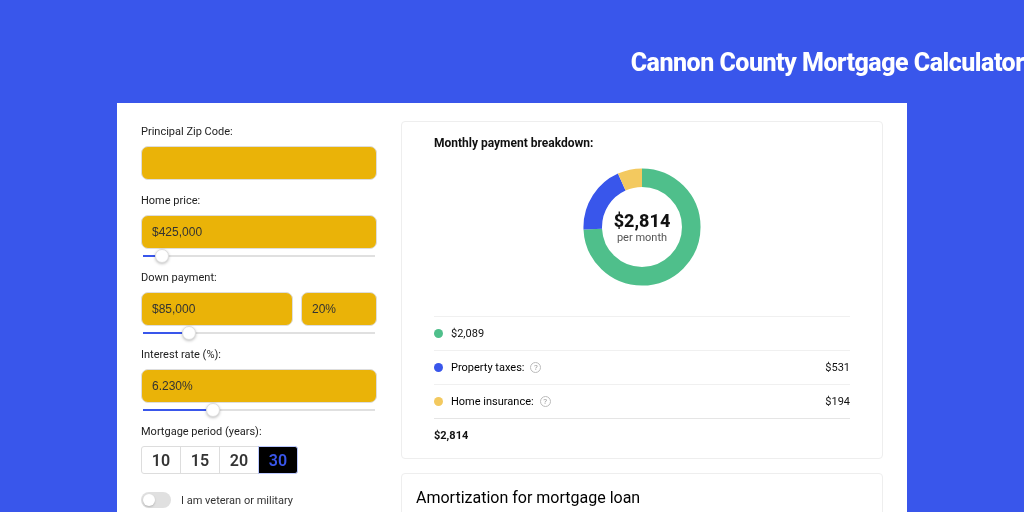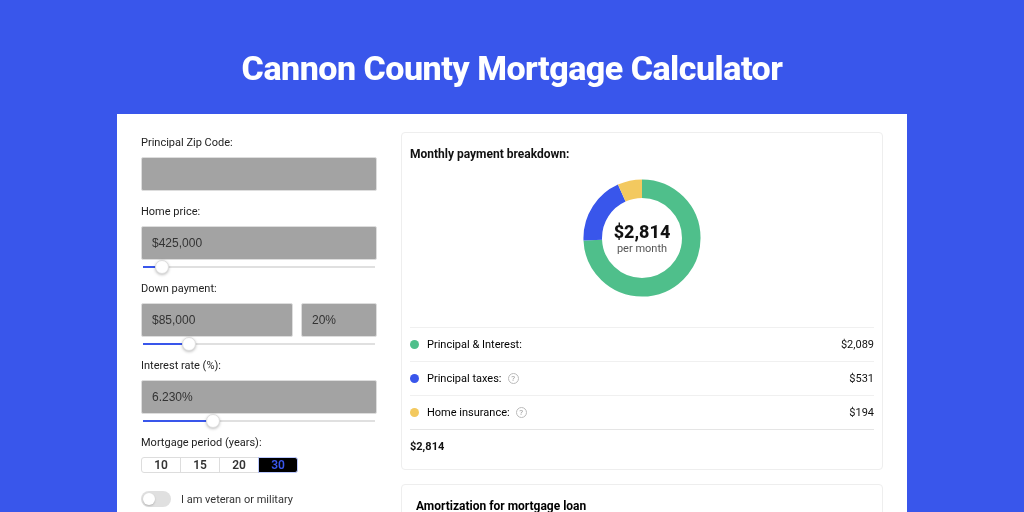--- a/index.html
+++ b/index.html
@@ -5,23 +5,23 @@
   * { box-sizing: border-box; margin: 0; padding: 0; }
   body {
     font-family: -apple-system, BlinkMacSystemFont, "Segoe UI", Roboto, Arial, sans-serif;
     background: #3956eb;
     width: 1024px;
     height: 512px;
     overflow: hidden;
   }
   .page-title {
     color: #fff;
-    font-size: 34px;
+    font-size: 25px;
     font-weight: 800;
-    text-align: center;
+    text-align: right;
     padding: 48px 0 26px;
     letter-spacing: -0.5px;
   }
   .card {
     width: 790px;
     margin: 0 auto;
     background: #fff;
     display: flex;
     padding: 18px 24px 0;
     min-height: 400px;
@@ -32,25 +32,25 @@
     font-size: 11px;
     color: #222;
     font-weight: 400;
     margin-bottom: 8px;
     margin-top: 4px;
   }
   .input {
     width: 100%;
     height: 34px;
     border: 1px solid #ddd;
-    border-radius: 2px;
+    border-radius: 7px;
     padding: 0 10px;
     font-size: 12px;
     color: #333;
-    background: #a3a3a3;
+    background: #eab308;
   }
   .input-row { display: flex; gap: 8px; }
   .input-row .input { flex: 1; }
   .input-row .input.small { flex: 0 0 76px; }
   .slider-track {
     position: relative;
     height: 14px;
     margin: 0 2px 8px;
   }
   .slider-line {
@@ -71,22 +71,22 @@
     top: 0;
     width: 14px; height: 14px;
     background: #fff;
     border-radius: 50%;
     box-shadow: 0 1px 3px rgba(0,0,0,0.25);
     border: 1px solid #ddd;
     transform: translateX(-50%);
   }
   .period-row { display: flex; gap: 0; margin-bottom: 14px; }
   .period-btn {
-    width: 40px; height: 16px;
-    font-size: 12px;
+    width: 40px; height: 28px;
+    font-size: 16px;
     font-weight: 600;
     color: #333;
     background: #fff;
     border: 1px solid #ddd;
     display: flex;
     align-items: center;
     justify-content: center;
     cursor: pointer;
     margin-right: -1px;
   }
@@ -144,25 +144,25 @@
     display: inline-flex;
     align-items: center; justify-content: center;
     font-size: 8px; color: #999;
   }
   .amort-box {
     border: 1px solid #eee;
     border-radius: 4px;
     padding: 14px;
     margin-top: 14px;
   }
-  .amort-title { font-size: 12px; font-weight: 700; margin-bottom: 11px; }
+  .amort-title { font-size: 16px; font-weight: 400; margin-bottom: 11px; }
   .right-top {
     border: 1px solid #eee;
     border-radius: 4px;
-    padding: 14px 8px 6px;
+    padding: 14px 32px 6px;
   }
 </style>
 </head>
 <body>
 
 <h1 class="page-title">Cannon County Mortgage Calculator</h1>
 
 <div class="card">
 
   <div class="col-left">
@@ -227,27 +227,26 @@
           </svg>
           <div class="donut-center">
             <div class="donut-amount">$2,814</div>
             <div class="donut-sub">per month</div>
           </div>
         </div>
       </div>
 
       <div class="breakdown-row">
         <span class="dot pi"></span>
-        <span class="breakdown-label">Principal &amp; Interest:</span>
         <span class="breakdown-val">$2,089</span>
       </div>
       <div class="breakdown-row">
         <span class="dot tax"></span>
         <span class="breakdown-label">
-          <span>Principal taxes:</span>
+          <span>Property taxes:</span>
           <span class="info-icon">?</span>
         </span>
         <span class="breakdown-val">$531</span>
       </div>
       <div class="breakdown-row">
         <span class="dot ins"></span>
         <span class="breakdown-label">
           <span>Home insurance:</span>
           <span class="info-icon">?</span>
         </span>

